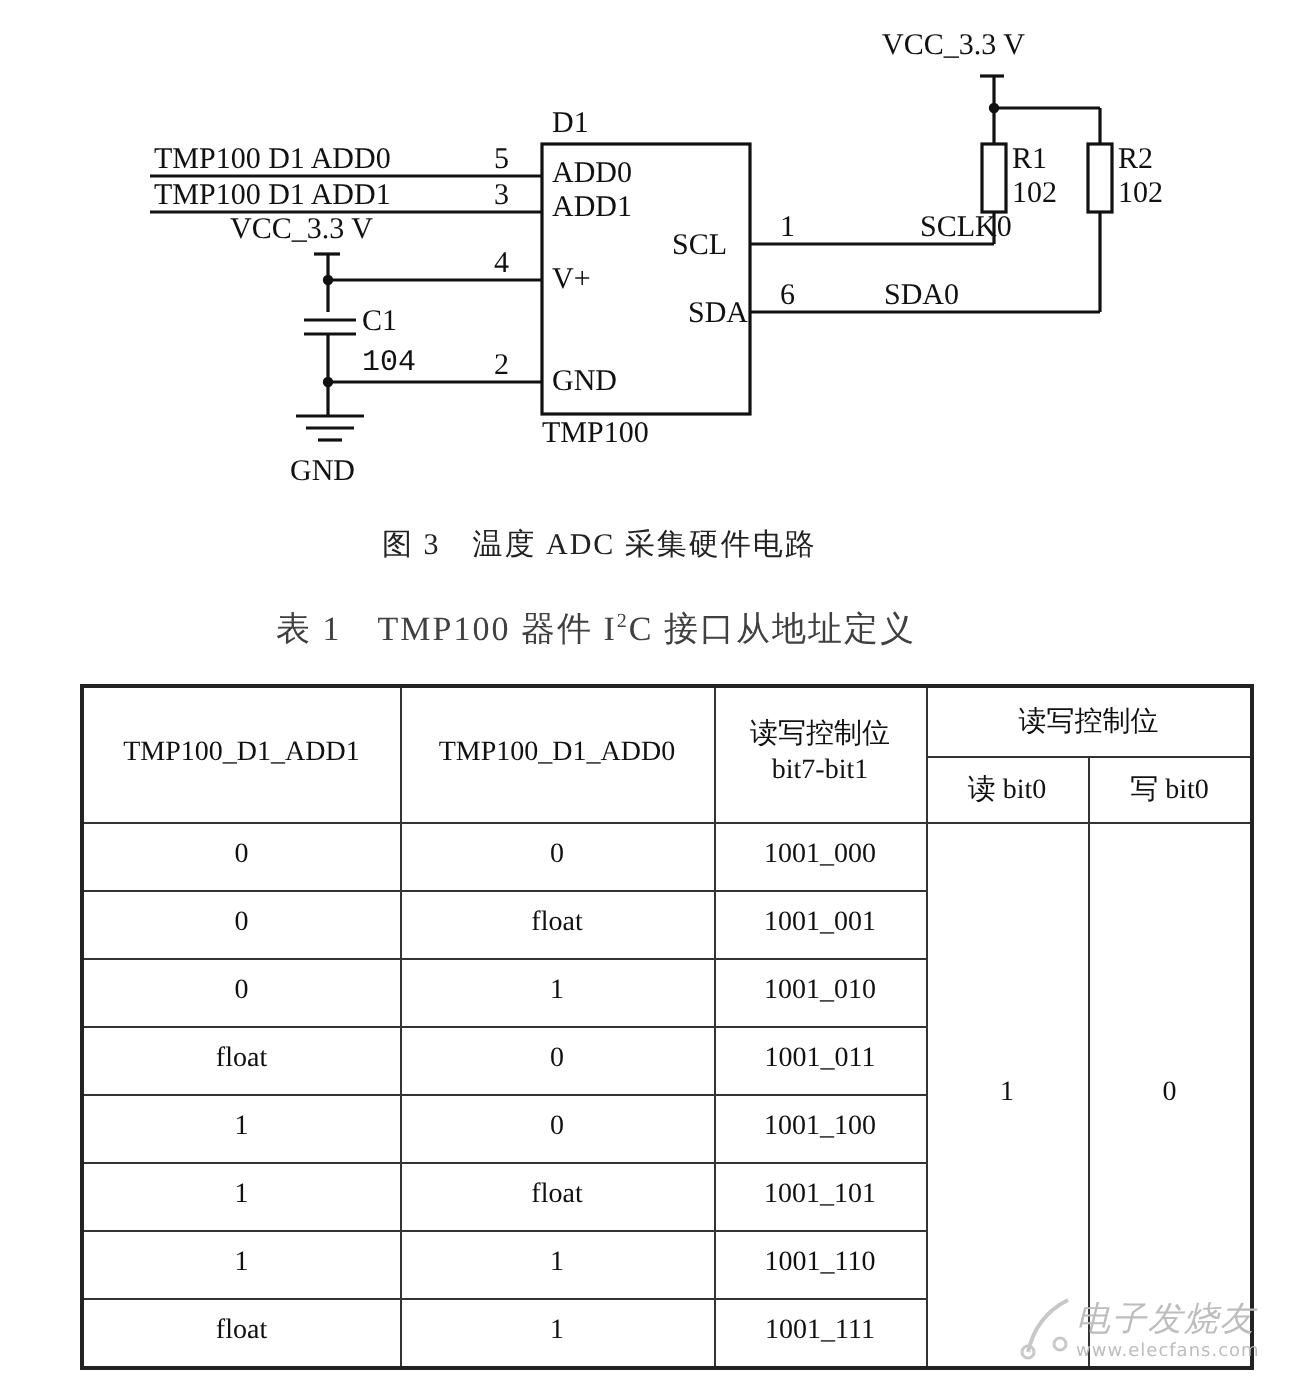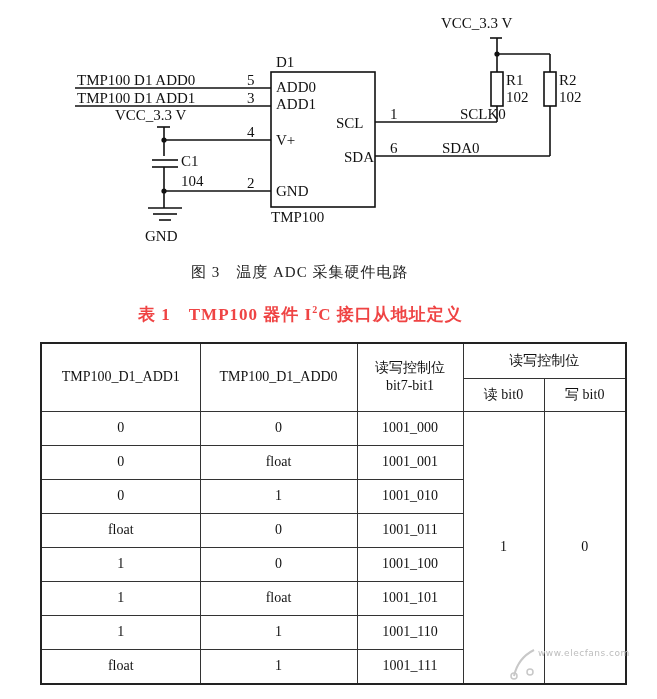--- a/index.html
+++ b/index.html
@@ -2,21 +2,21 @@
 <html><head>
   <meta charset="utf-8">
   <style>
     html, body { margin: 0; padding: 0; background: #ffffff; }
     body { width: 657px; height: 699px; position: relative; overflow: hidden;
            font-family: "Liberation Serif", "DejaVu Serif", serif; color: #111; }
     .abs { position: absolute; white-space: nowrap; }
     .sch { font-family: "Liberation Serif", serif; font-size: 15px; line-height: 15px; color: #111; }
     svg.circuit { position: absolute; left: 0; top: 0; }
     .caption { font-family: "Liberation Serif", "DejaVu Serif", serif; font-size: 15px; color: #222; letter-spacing: 1px; text-align: right; }
-    .tabletitle { font-family: "Liberation Serif", "DejaVu Serif", serif; font-size: 17px; font-weight: bold; color: #ef4444; letter-spacing: 1px; }
+    .tabletitle { font-family: "Liberation Serif", "DejaVu Serif", serif; font-size: 17px; font-weight: normal; color: #404040; letter-spacing: 1px; }
     table.t { position: absolute; left: 40px; top: 342px; border-collapse: collapse; table-layout: fixed;
               border: 2px solid #222; font-family: "Liberation Serif", serif; font-size: 14px; color: #111; }
     table.t td, table.t th { border: 1px solid #333; text-align: center; padding: 0; font-weight: normal; }
     table.t tr.row td { height: 33px; }
     .hdr-cell { line-height: 18px; }
     .watermark { position: absolute; left: 538px; top: 648px; color: #bdbdbd; font-family: "DejaVu Sans", sans-serif; }
     .watermark .wm-main { font-size: 17px; font-style: italic; letter-spacing: 1px; }
     .watermark .wm-sub { font-size: 9px; letter-spacing: 0.5px; }
   </style>
 </head>
@@ -91,21 +91,21 @@
 <div class="abs sch" style="left:344px; top:150px;font-family:Liberation Serif, serif;">SDA</div>
 <div class="abs sch" style="left:390px; top:141px;">6</div>
 <div class="abs sch" style="left:442px; top:141px;">SDA0</div>
 
 <div class="abs sch" style="left:506px; top:73px;">R1</div>
 <div class="abs sch" style="left:506px; top:90px;">102</div>
 <div class="abs sch" style="left:559px; top:73px;">R2</div>
 <div class="abs sch" style="left:559px; top:90px;">102</div>
 
 <div class="abs sch" style="left:181px; top:154px;">C1</div>
-<div class="abs sch" style="left:181px; top:174px;">104</div>
+<div class="abs sch" style="left:181px; top:174px;font-family:Liberation Mono, monospace;">104</div>
 
 <div class="abs sch" style="left:247px; top:176px;">2</div>
 <div class="abs sch" style="left:276px; top:184px;">GND</div>
 
 <div class="abs sch" style="left:271px; top:210px;">TMP100</div>
 <div class="abs sch" style="left:145px; top:229px;">GND</div>
 
 <div class="abs caption" style="left:191px; top:263px;">图 3　温度 ADC 采集硬件电路</div>
 <div class="abs tabletitle" style="left:138px; top:303px;">
   <span>表 1　TMP100 器件 I</span><sup style="font-size:10px;">2</sup><span>C 接口从地址定义</span>
@@ -177,14 +177,15 @@
   </tr>
 </tbody>
   </table>
 
 <div class="watermark">
   <svg width="30" height="34" style="position:absolute; left:-30px; top:0;">
     <path d="M26 2 Q10 10 6 28" stroke="#c8c8c8" stroke-width="2" fill="none"></path>
     <circle cx="6" cy="28" r="3" stroke="#c8c8c8" stroke-width="1.5" fill="none"></circle>
     <circle cx="22" cy="24" r="3" stroke="#c8c8c8" stroke-width="1.5" fill="none"></circle>
   </svg>
+  <div class="wm-main">电子发烧友</div>
   <div class="wm-sub">www.elecfans.com</div>
 </div>
 
 </body></html>

